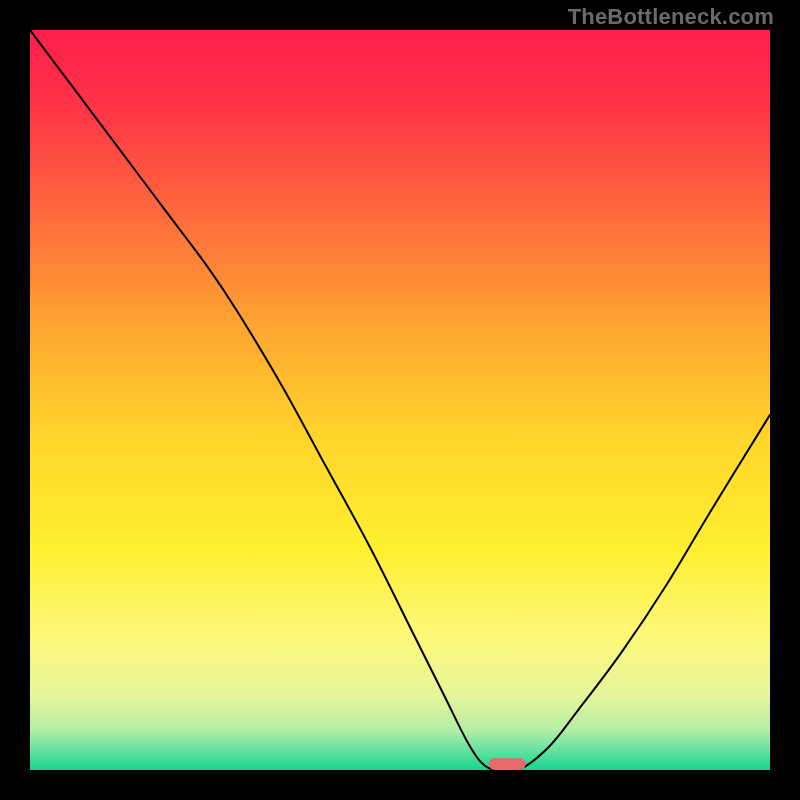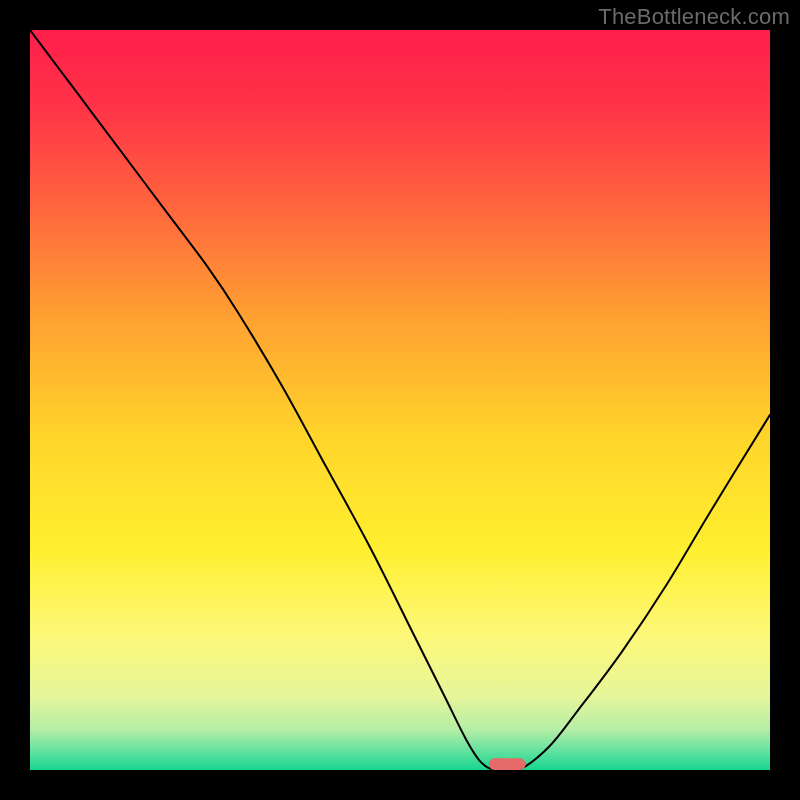--- a/index.html
+++ b/index.html
@@ -20,24 +20,24 @@
   .plot {
     position: absolute;
     left: 30px;
     top: 30px;
     width: 740px;
     height: 740px;
   }
   .watermark {
     position: absolute;
     top: 4px;
-    right: 10px;
+    right: 26px;
     color: #6a6a6a;
     font-size: 22px;
-    font-weight: 400;
+    font-weight: 700;
     letter-spacing: 0.2px;
     user-select: none;
   }
   svg { display: block; }
 </style>
 </head>
 <body>
 
 <div class="frame">
   <div class="watermark">TheBottleneck.com</div>

